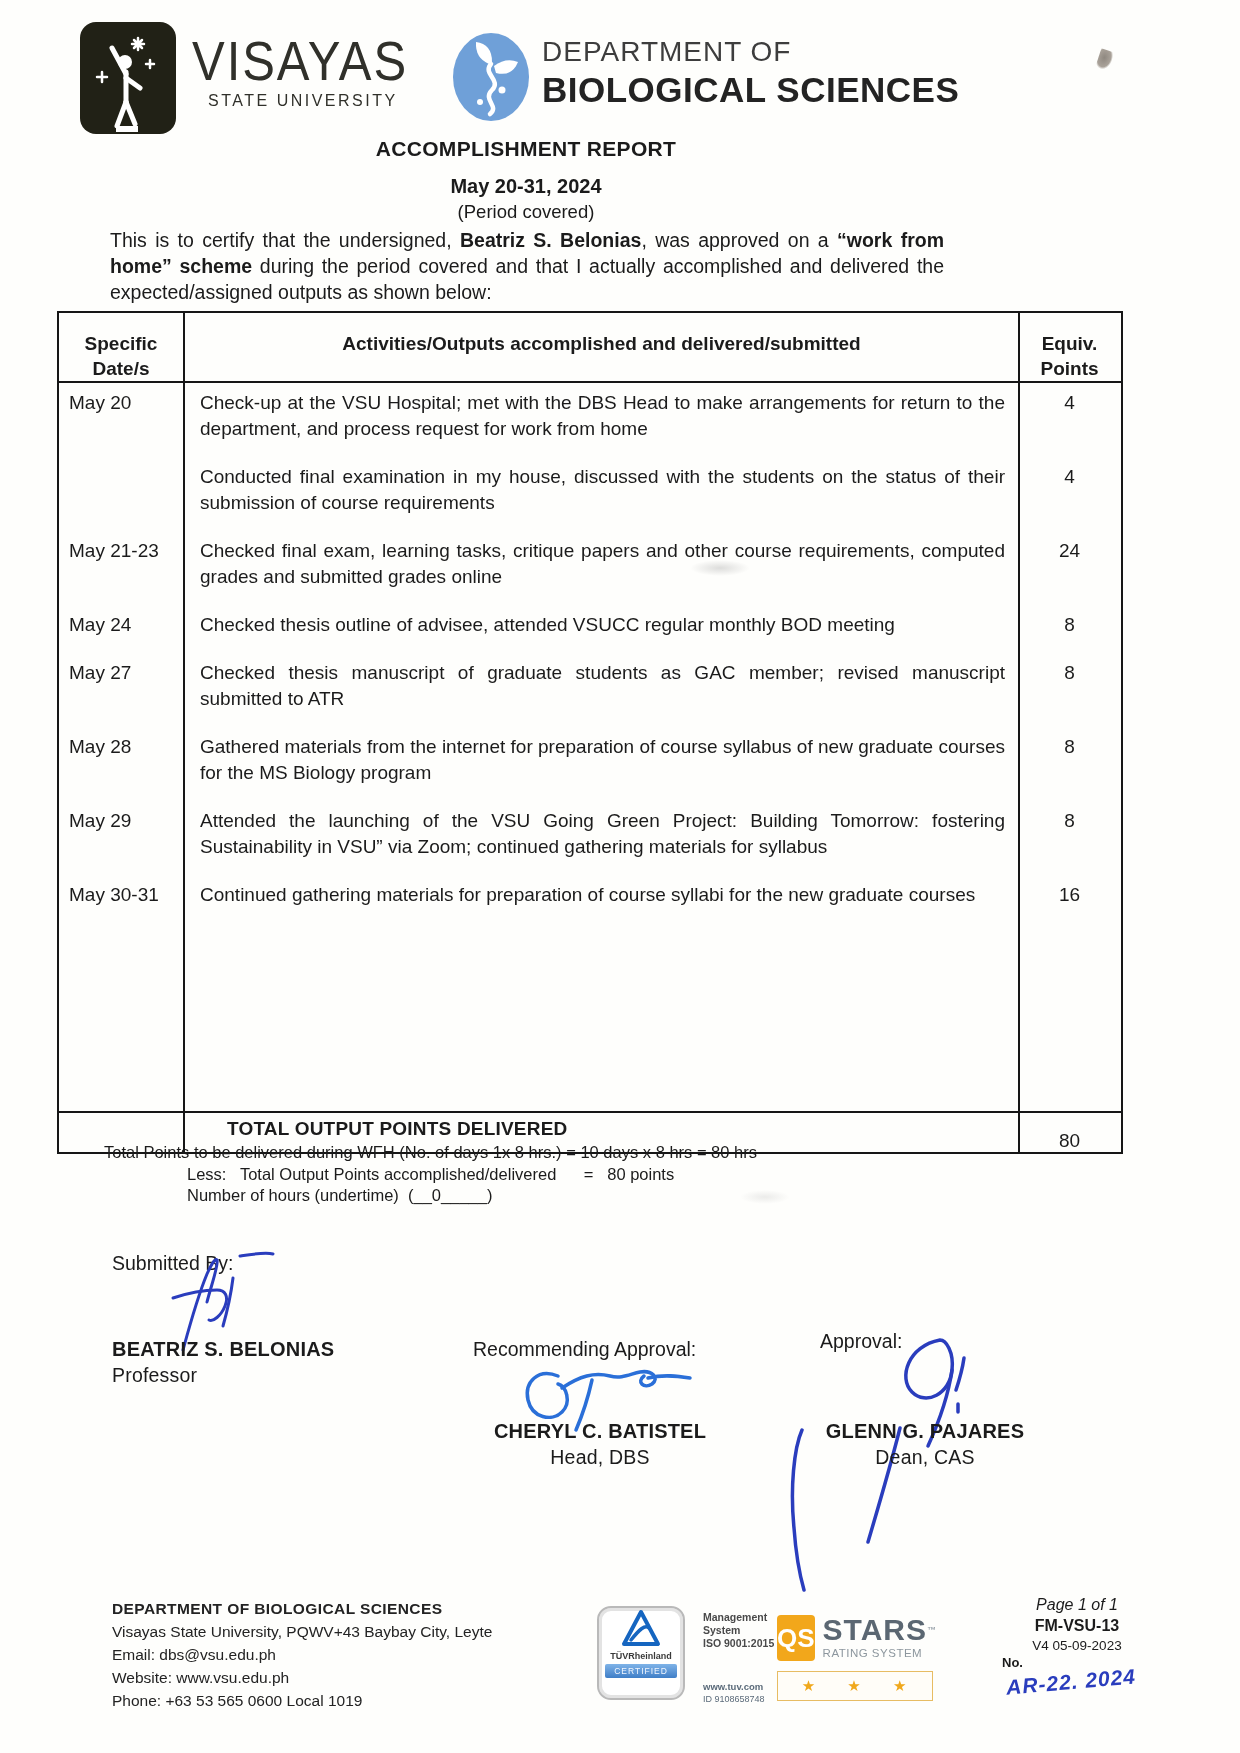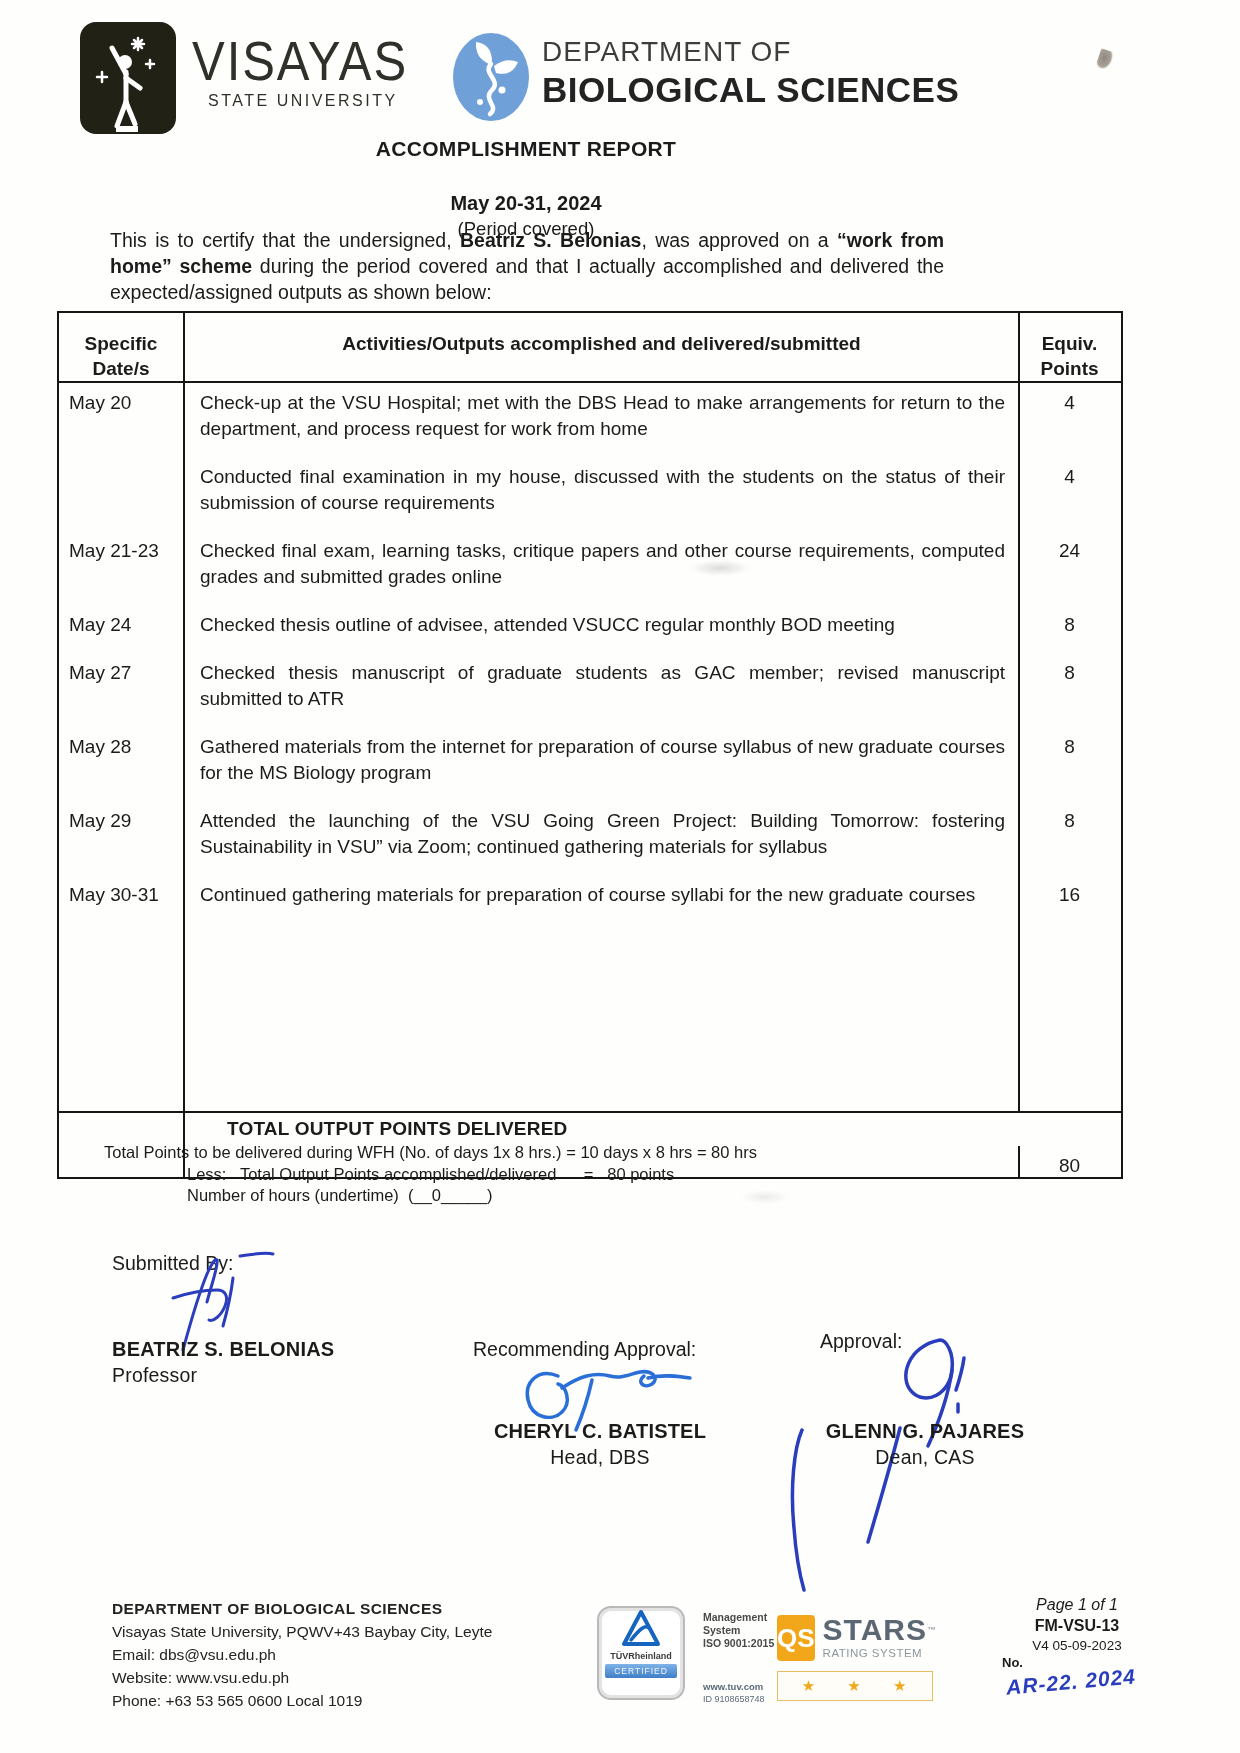--- a/index.html
+++ b/index.html
@@ -19,21 +19,21 @@
   .dbs-logo { position:absolute; left:452px; top:32px; width:78px; height:90px; }
   .dbs-text { position:absolute; left:542px; top:36px; }
   .dbs-line1 { font-size:28px; font-weight:400; color:#3d3d3d; letter-spacing:1px; }
   .dbs-line2 { font-size:35px; font-weight:700; color:#232323; letter-spacing:0.5px; margin-top:2px; }
   .scan-speck { position:absolute; left:1098px; top:50px; width:14px; height:20px;
     background:radial-gradient(ellipse at 40% 40%, #6a6157 0%, #8d8378 55%, transparent 70%);
     transform:rotate(18deg); opacity:.75; }
   
   .title-block { position:absolute; left:110px; top:137px; width:832px; text-align:center; }
   .report-title { font-size:21px; font-weight:700; letter-spacing:0.3px; }
-  .period { font-size:20px; font-weight:700; margin-top:31px; }
+  .period { font-size:20px; font-weight:700; margin-top:14px; }
   .period-label { font-size:18.5px; margin-top:3px; }
   
   .intro { position:absolute; left:110px; top:227px; width:834px;
     font-size:19.5px; line-height:26px; text-align:justify; }
   .intro b { font-weight:700; }
   
   .acc-table { position:absolute; left:57px; top:311px; width:1066px;
     border:2px solid #161616; font-size:19px; }
   .trow { display:grid; grid-template-columns:126px 833px 101px; }
   .cell-l { border-right:2px solid #161616; }
@@ -41,21 +41,21 @@
   .thead { border-bottom:2px solid #161616; min-height:52px; font-weight:700; }
   .thead > div { text-align:center; padding-top:18px; line-height:25px; }
   .acc-tbody { display:flex; flex-direction:column; height:728px; }
   .entry > div { line-height:26px; }
   .e-date { padding:7px 2px 15px 10px; }
   .e-act  { padding:7px 13px 15px 15px; text-align:justify; }
   .e-pts  { padding:7px 0 15px 0; text-align:center; }
   .t-filler { flex:1; }
   .total-row { border-top:2px solid #161616; min-height:34px; }
   .total-label { font-weight:700; padding:5px 0 3px 42px; letter-spacing:0.2px; }
-  .total-pts { text-align:center; padding-top:9px;margin-top:33px; }
+  .total-pts { text-align:center; padding-top:17px; }
   
   .summary { position:absolute; left:104px; top:1142px; font-size:16.5px; line-height:21.5px; }
   .summary div { white-space:pre; }
   .sum-indent { margin-left:83px; }
   
   .sig-label { position:absolute; font-size:19.5px; }
   .sig-name  { position:absolute; font-size:20px; font-weight:700; letter-spacing:0.2px; }
   .sig-title { font-size:19.5px; font-weight:400; margin-top:3px; }
   .sig-svg { position:absolute; }
   .center { text-align:center; }

